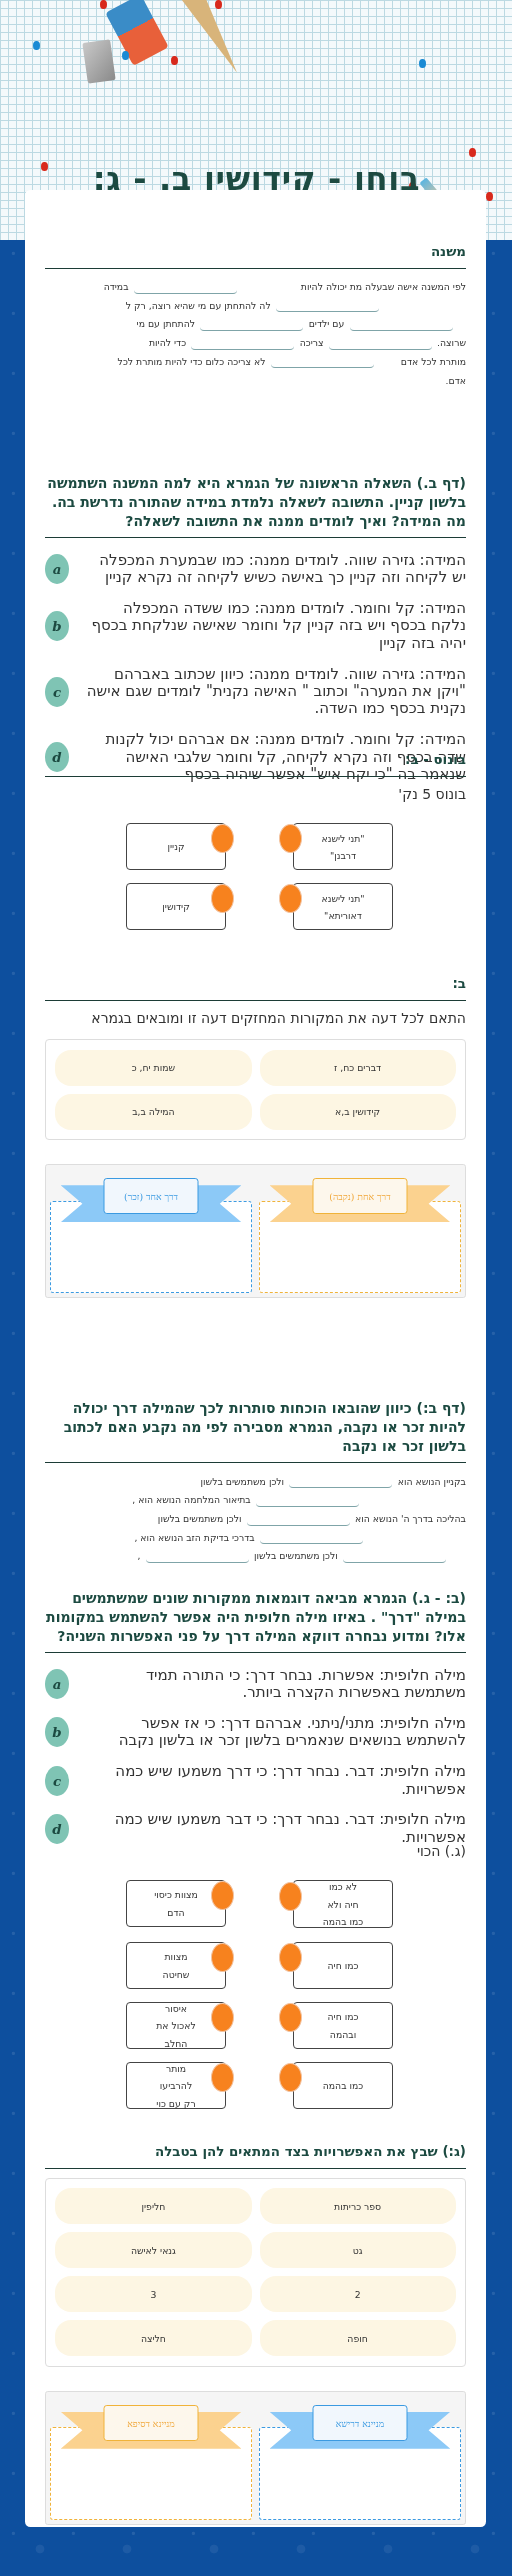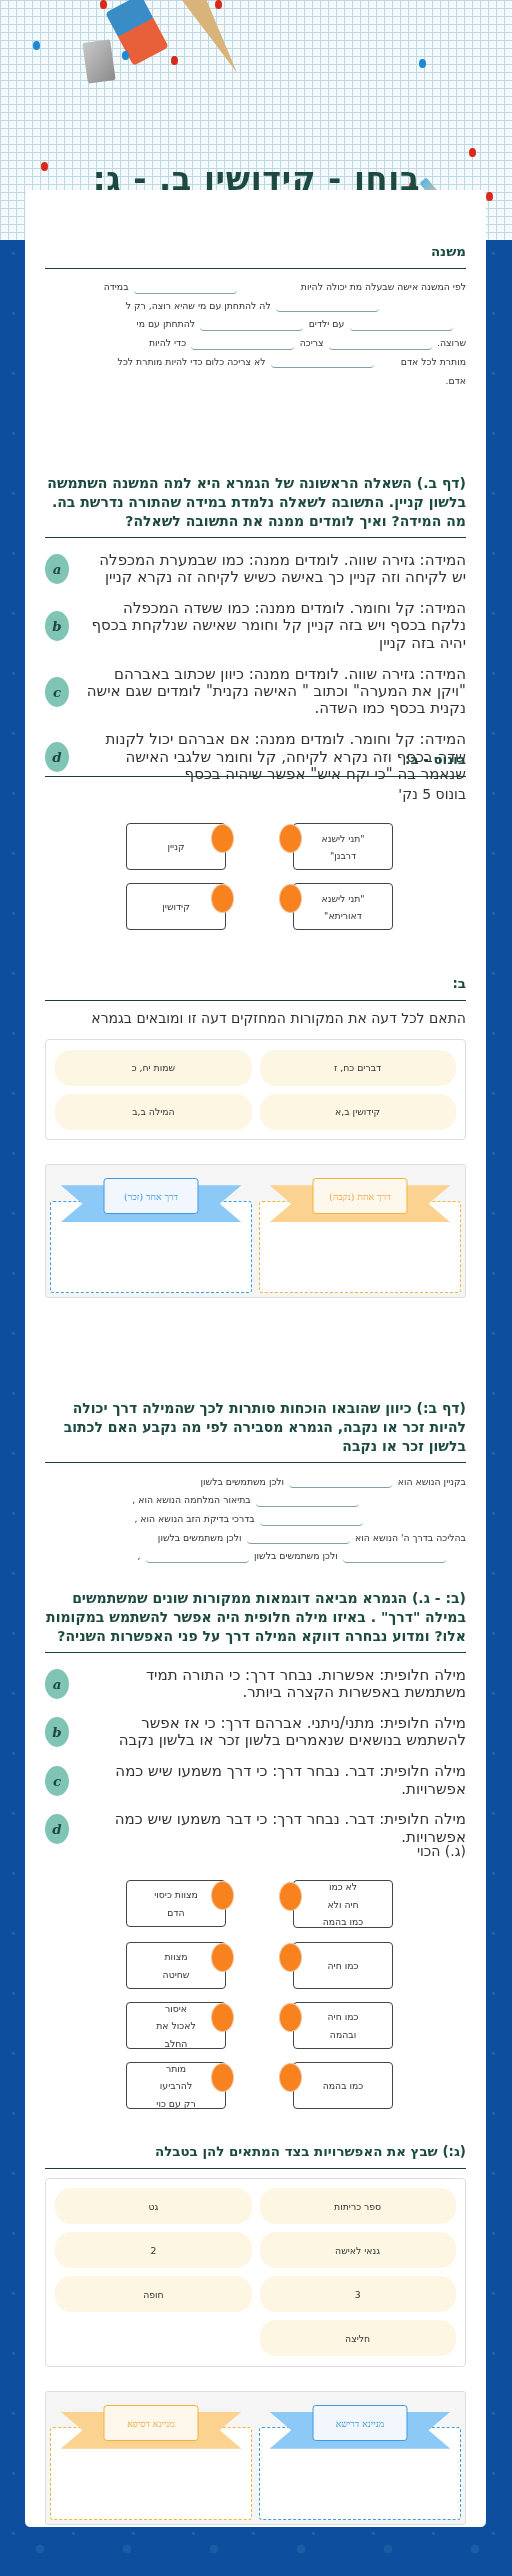--- a/index.html
+++ b/index.html
@@ -184,22 +184,22 @@
         <div class="banner blue">דרך אחד (זכר)</div>
       </div>
     </div>
   </section>
 
   <section class="inner" style="top:1169px">
     <h2 class="sec-title big">(דף ב:) כיוון שהובאו הוכחות סותרות לכך שהמילה דרך יכולה להיות זכר או נקבה, הגמרא מסבירה לפי מה נקבע האם לכתוב בלשון זכר או נקבה</h2>
     <div class="fill-text">
       <div><span>בקניין הנושא הוא</span><span class="blank"></span><span>ולכן משתמשים בלשון</span></div>
       <div><span class="blank" style="margin-right:107px"></span><span>בתיאור המלחמה הנושא הוא ,</span></div>
+      <div><span>בהליכה בדרך ה' הנושא הוא</span><span class="blank"></span><span>ולכן משתמשים בלשון</span></div>
       <div><span class="blank" style="margin-right:103px"></span><span>בדרכי בדיקת הזב הנושא הוא ,</span></div>
-      <div><span>בהליכה בדרך ה' הנושא הוא</span><span class="blank"></span><span>ולכן משתמשים בלשון</span></div>
       <div><span class="blank" style="margin-right:20px"></span><span>ולכן משתמשים בלשון</span><span class="blank"></span><span>,</span></div>
     </div>
   </section>
 
   <section class="inner" style="top:1359px">
     <h2 class="sec-title big">(ב: - ג.) הגמרא מביאה דוגמאות ממקורות שונים שמשתמשים במילה "דרך" . באיזו מילה חלופית היה אפשר להשתמש במקומות אלו? ומדוע נבחרה דווקא המילה דרך על פני האפשרות השניה?</h2>
     <div>
       <div class="mc-item">
           <div class="mc-badge">a</div>
           <div class="mc-text">מילה חלופית: אפשרות. נבחר דרך: כי התורה תמיד משתמשת באפשרות הקצרה ביותר.</div>
@@ -241,20 +241,21 @@
       <div class="m-knob" style="right:164px;top:191px"></div>
       <div class="m-box" style="right:240px;top:182px">מותר להרביעו רק עם כוי</div>
       <div class="m-knob" style="right:232px;top:191px"></div>
     </div>
   </section>
 
   <section class="inner" style="top:1953px">
     <h2 class="sec-title">(ג:) שבץ את האפשרויות בצד המתאים להן בטבלה</h2>
     <div class="tiles">
       <div class="tile">ספר כריתות</div>
+      <div class="tile">חליפין</div>
       <div class="tile">גט</div>
       <div class="tile">גנאי לאישה</div>
       <div class="tile">2</div>
       <div class="tile">3</div>
       <div class="tile">חופה</div>
       <div class="tile">חליצה</div>
     </div>
     <div class="buckets" style="margin-top:24px">
       <div class="bucket blue">
         <div class="area"></div>

